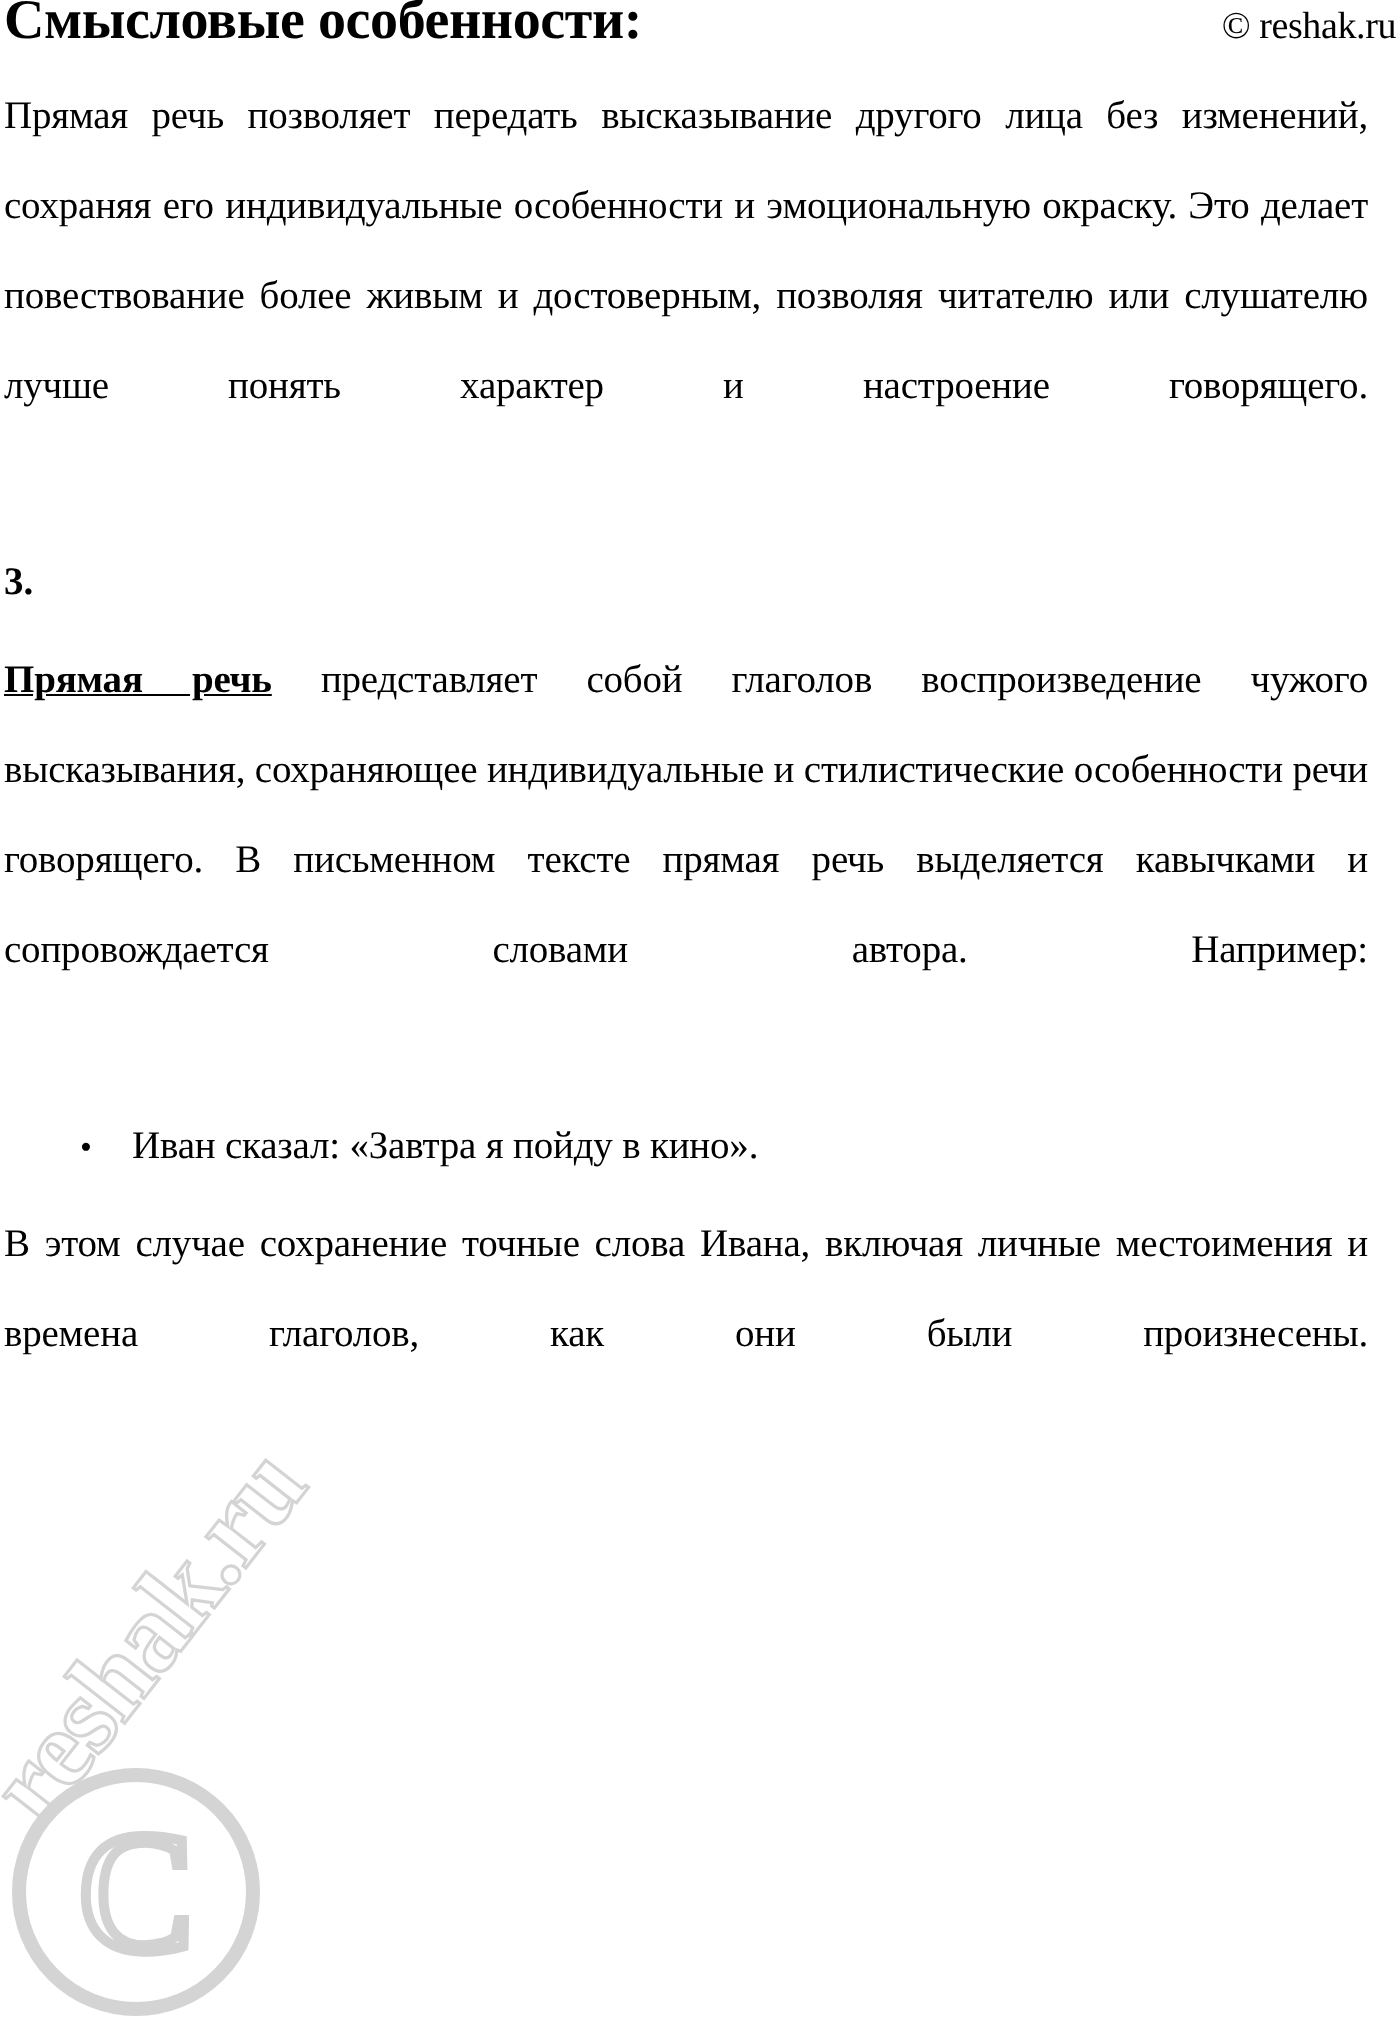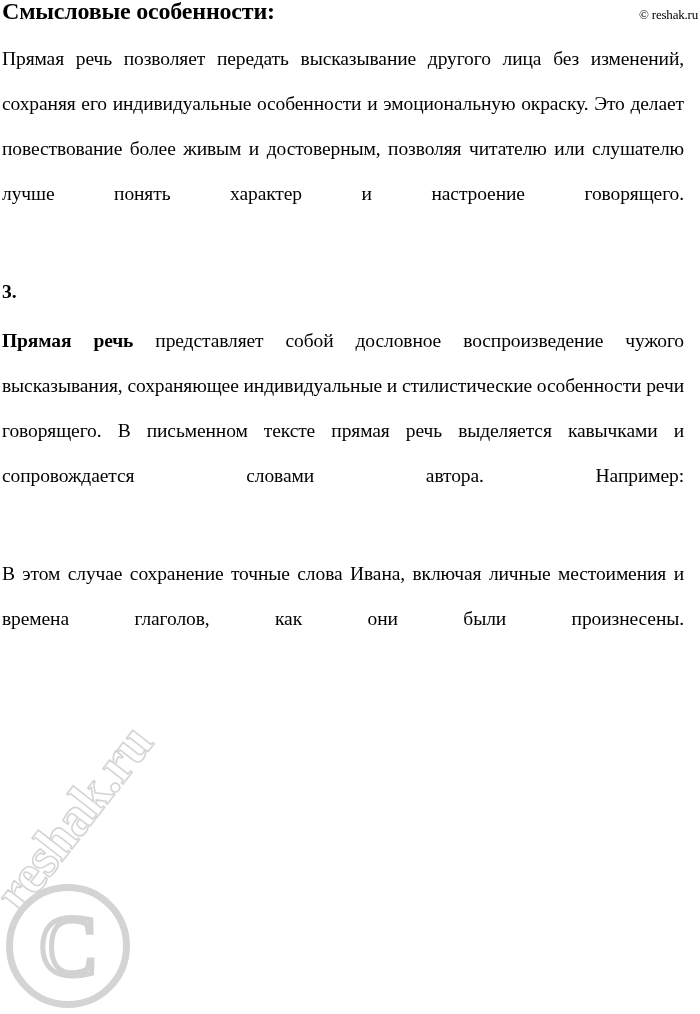--- a/index.html
+++ b/index.html
@@ -76,28 +76,28 @@
   
   .header-row {
     position: relative;
     display: flex;
     align-items: baseline;
     justify-content: space-between;
     height: 24px;
     z-index: 2;
   }
   .doc-heading {
-    font-size: 24px;
+    font-size: 28px;
     font-weight: bold;
     line-height: 22px;
     letter-spacing: -0.2px;
     white-space: nowrap;
   }
   .copyright {
-    font-size: 13px;
+    font-size: 19px;
     line-height: 22px;
     white-space: nowrap;
     letter-spacing: -0.2px;
   }
 
   
   .content {
     position: relative;
     z-index: 2;
     margin-top: 12px;
@@ -105,21 +105,21 @@
   p.para {
     margin: 0 14px 8px 0;
     font-size: 19.5px;
     line-height: 45px;
     text-align: justify;
     text-justify: inter-word;
     letter-spacing: -0.1px;
     word-spacing: 0px;
   }
   p.para:last-child { margin-bottom: 0; }
-  p.para > b { font-weight: bold; }
+  p.para > b { font-weight: bold; text-decoration: underline; }
 
   .section-num {
     margin: 0 0 4px 0;
     font-size: 19.5px;
     font-weight: bold;
     line-height: 45px;
     text-align: left;
   }
 
   ul.bullets {
@@ -164,19 +164,22 @@
   </div>
 
   <div class="content">
 
     <p class="para"><span>Прямая речь позволяет передать высказывание другого лица без изменений, сохраняя его индивидуальные особенности и эмоциональную окраску. Это делает повествование более живым и достоверным, позволяя читателю или слушателю лучше понять характер и настроение говорящего.</span><span class="jfill"></span></p>
 
 
     <p class="section-num">3.</p>
 
 
-    <p class="para"><b>Прямая речь</b><span> представляет собой дословное воспроизведение чужого высказывания, сохраняющее индивидуальные и стилистические особенности речи говорящего. В письменном тексте прямая речь выделяется кавычками и сопровождается словами автора. Например:</span><span class="jfill"></span></p>
+    <p class="para"><b>Прямая речь</b><span> представляет собой глаголов воспроизведение чужого высказывания, сохраняющее индивидуальные и стилистические особенности речи говорящего. В письменном тексте прямая речь выделяется кавычками и сопровождается словами автора. Например:</span><span class="jfill"></span></p>
 
+    <ul class="bullets">
+      <li><span>Иван сказал: «Завтра я пойду в кино».</span></li>
+    </ul>
 
     <p class="para"><span>В этом случае сохранение точные слова Ивана, включая личные местоимения и времена глаголов, как они были произнесены.</span><span class="jfill"></span></p>
 
   </div>
 </div>
 
 </body></html>

